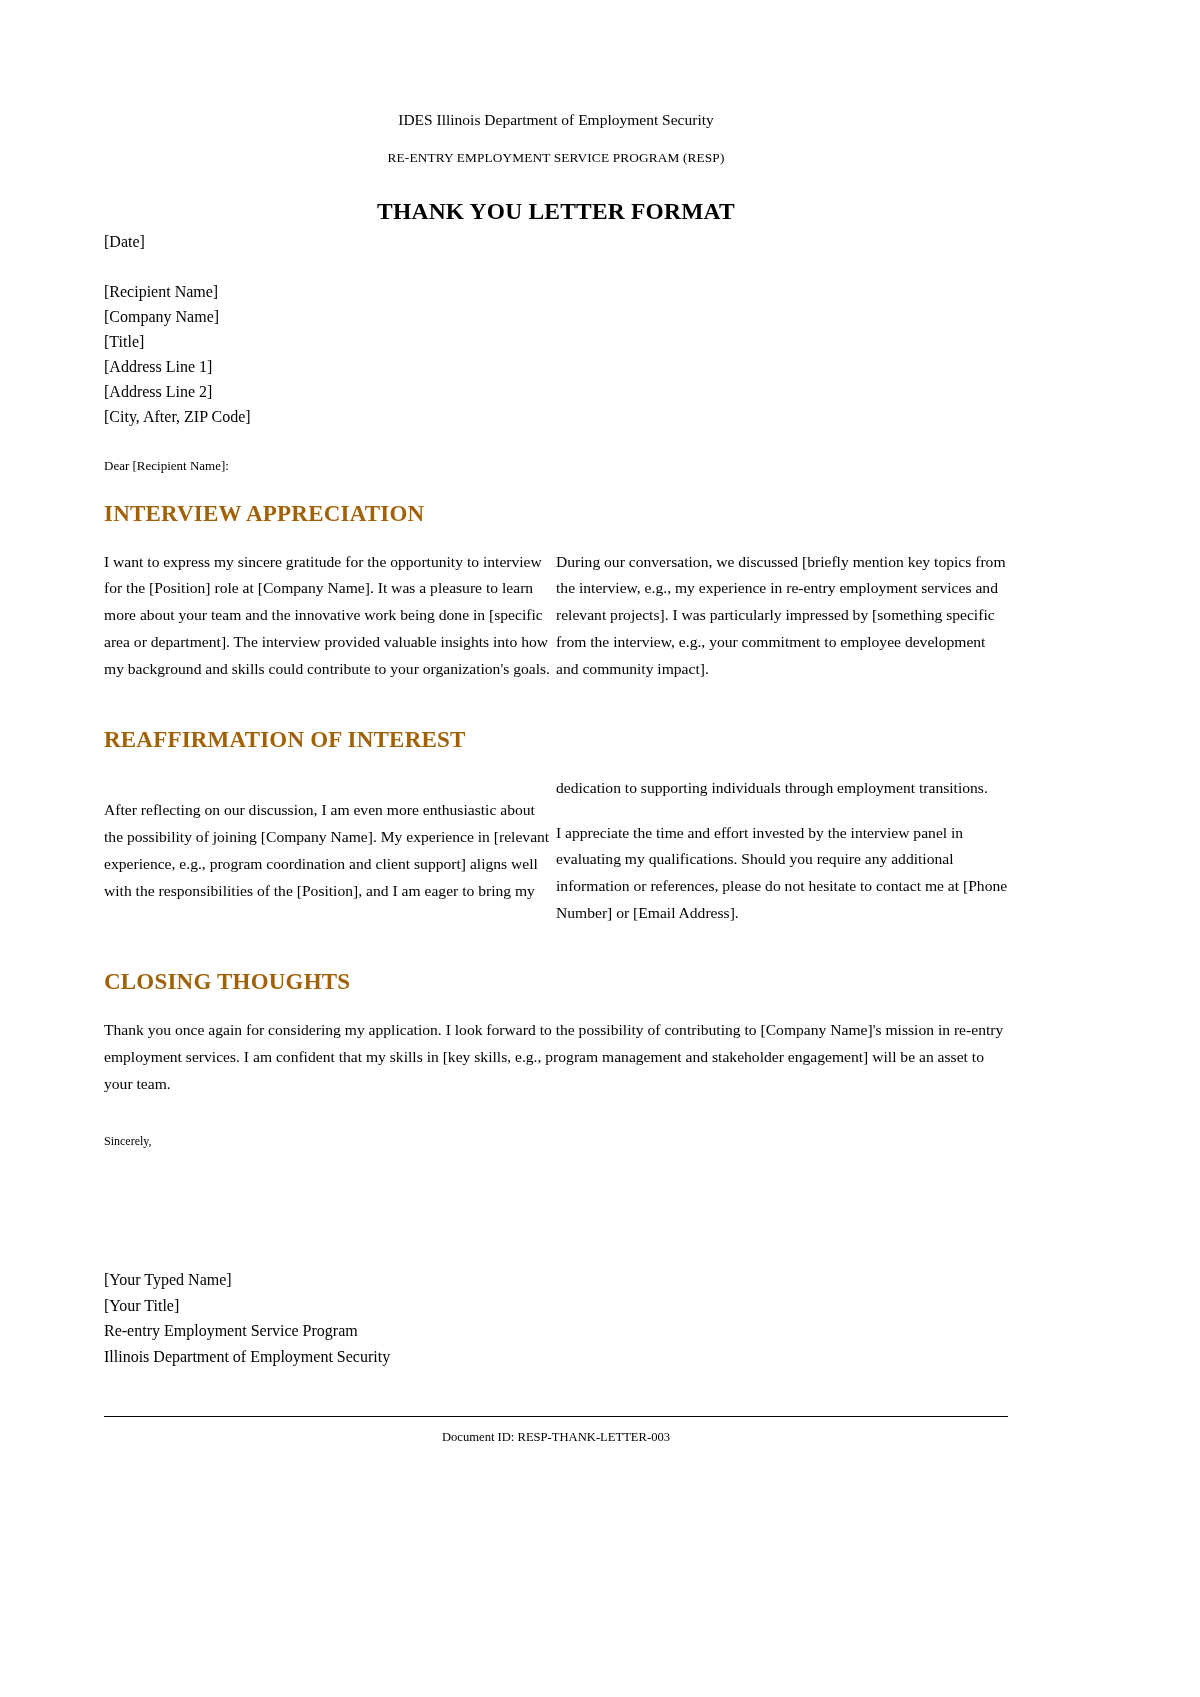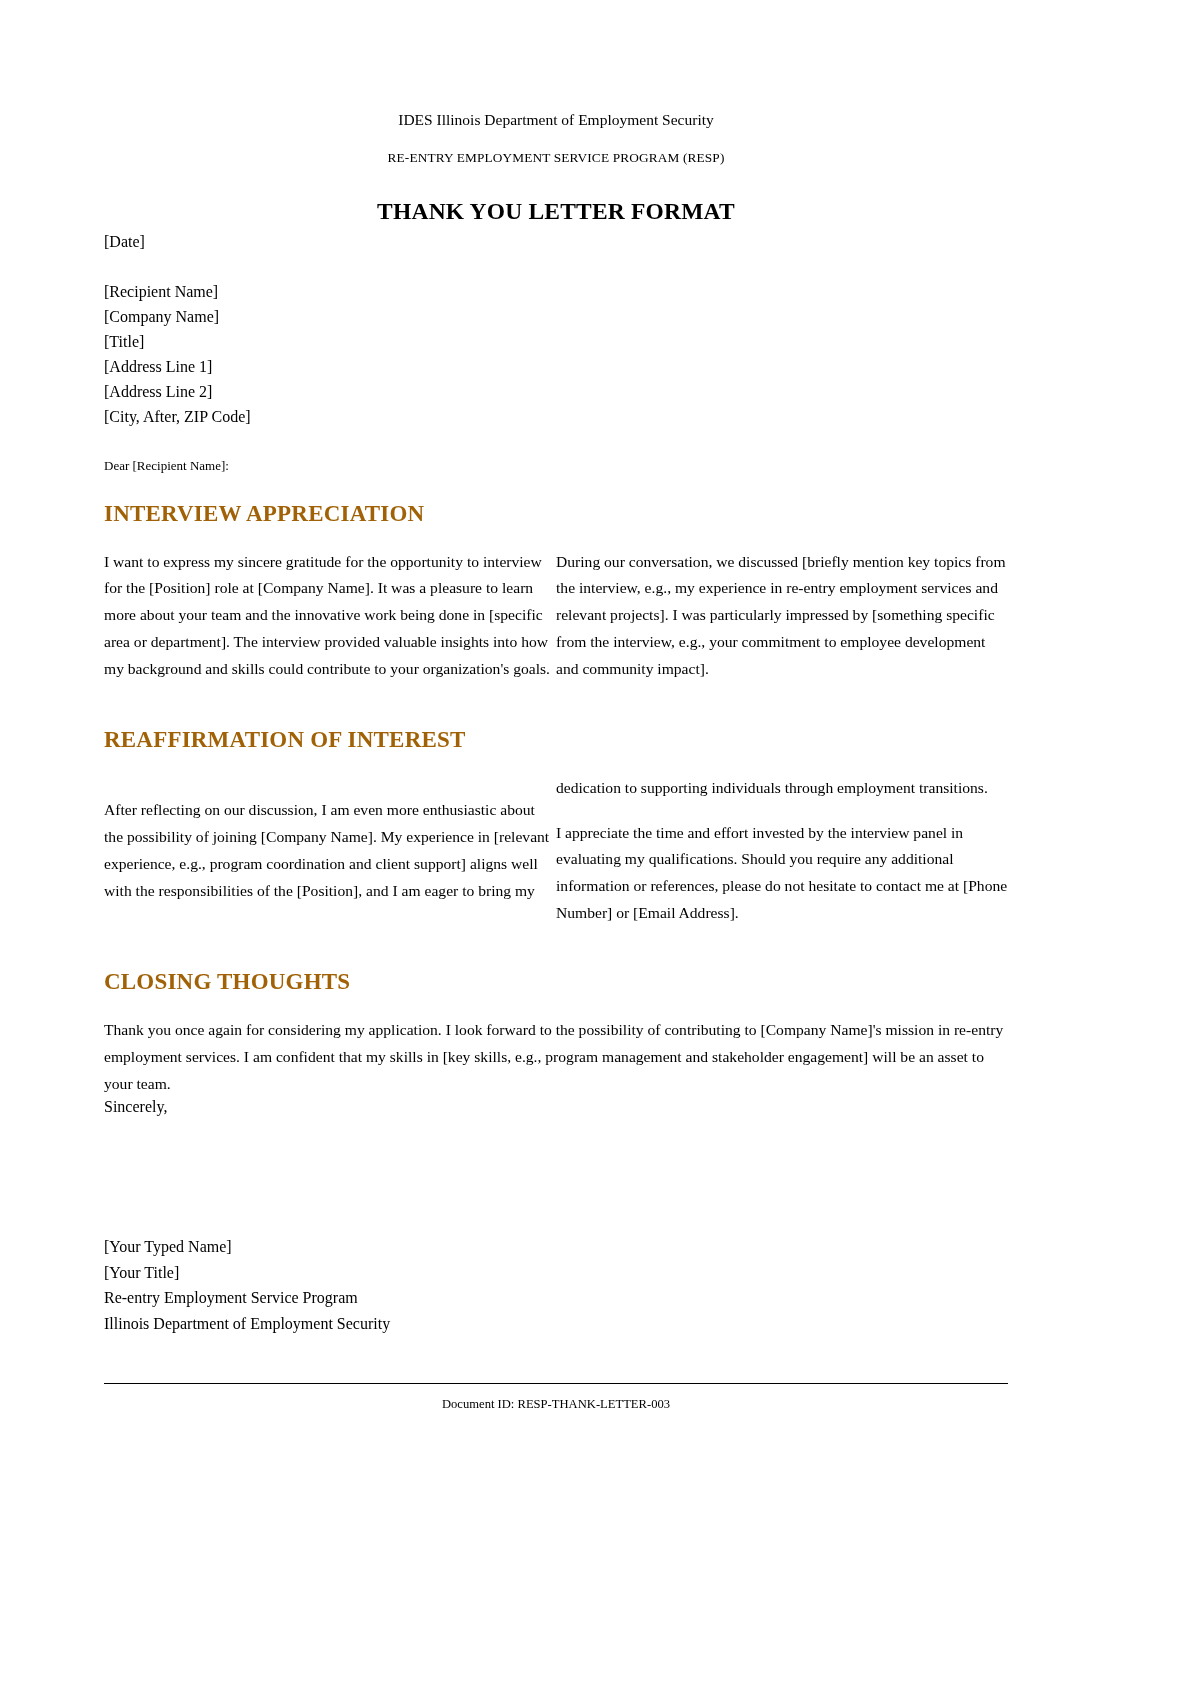--- a/index.html
+++ b/index.html
@@ -93,21 +93,22 @@
   .col p + p { margin-top: 18px; }
   .fullwidth p { line-height: 1.73; }
 
   .sec-interview { margin-top: 27px; }
   .sec-reaffirm { margin-top: 44px; }
   .sec-closing  { margin-top: 42px; }
 
   .closing-body { margin-top: 2px; }
 
   .signoff {
-    font-size: 16px;
+    margin-top: 36px;
+    font-size: 12px;
   }
   .signature-space { height: 118px; }
   .signature-block {
     font-size: 16px;
     line-height: 1.62;
   }
 
   
   .footer-rule {
     margin-top: 46px;

